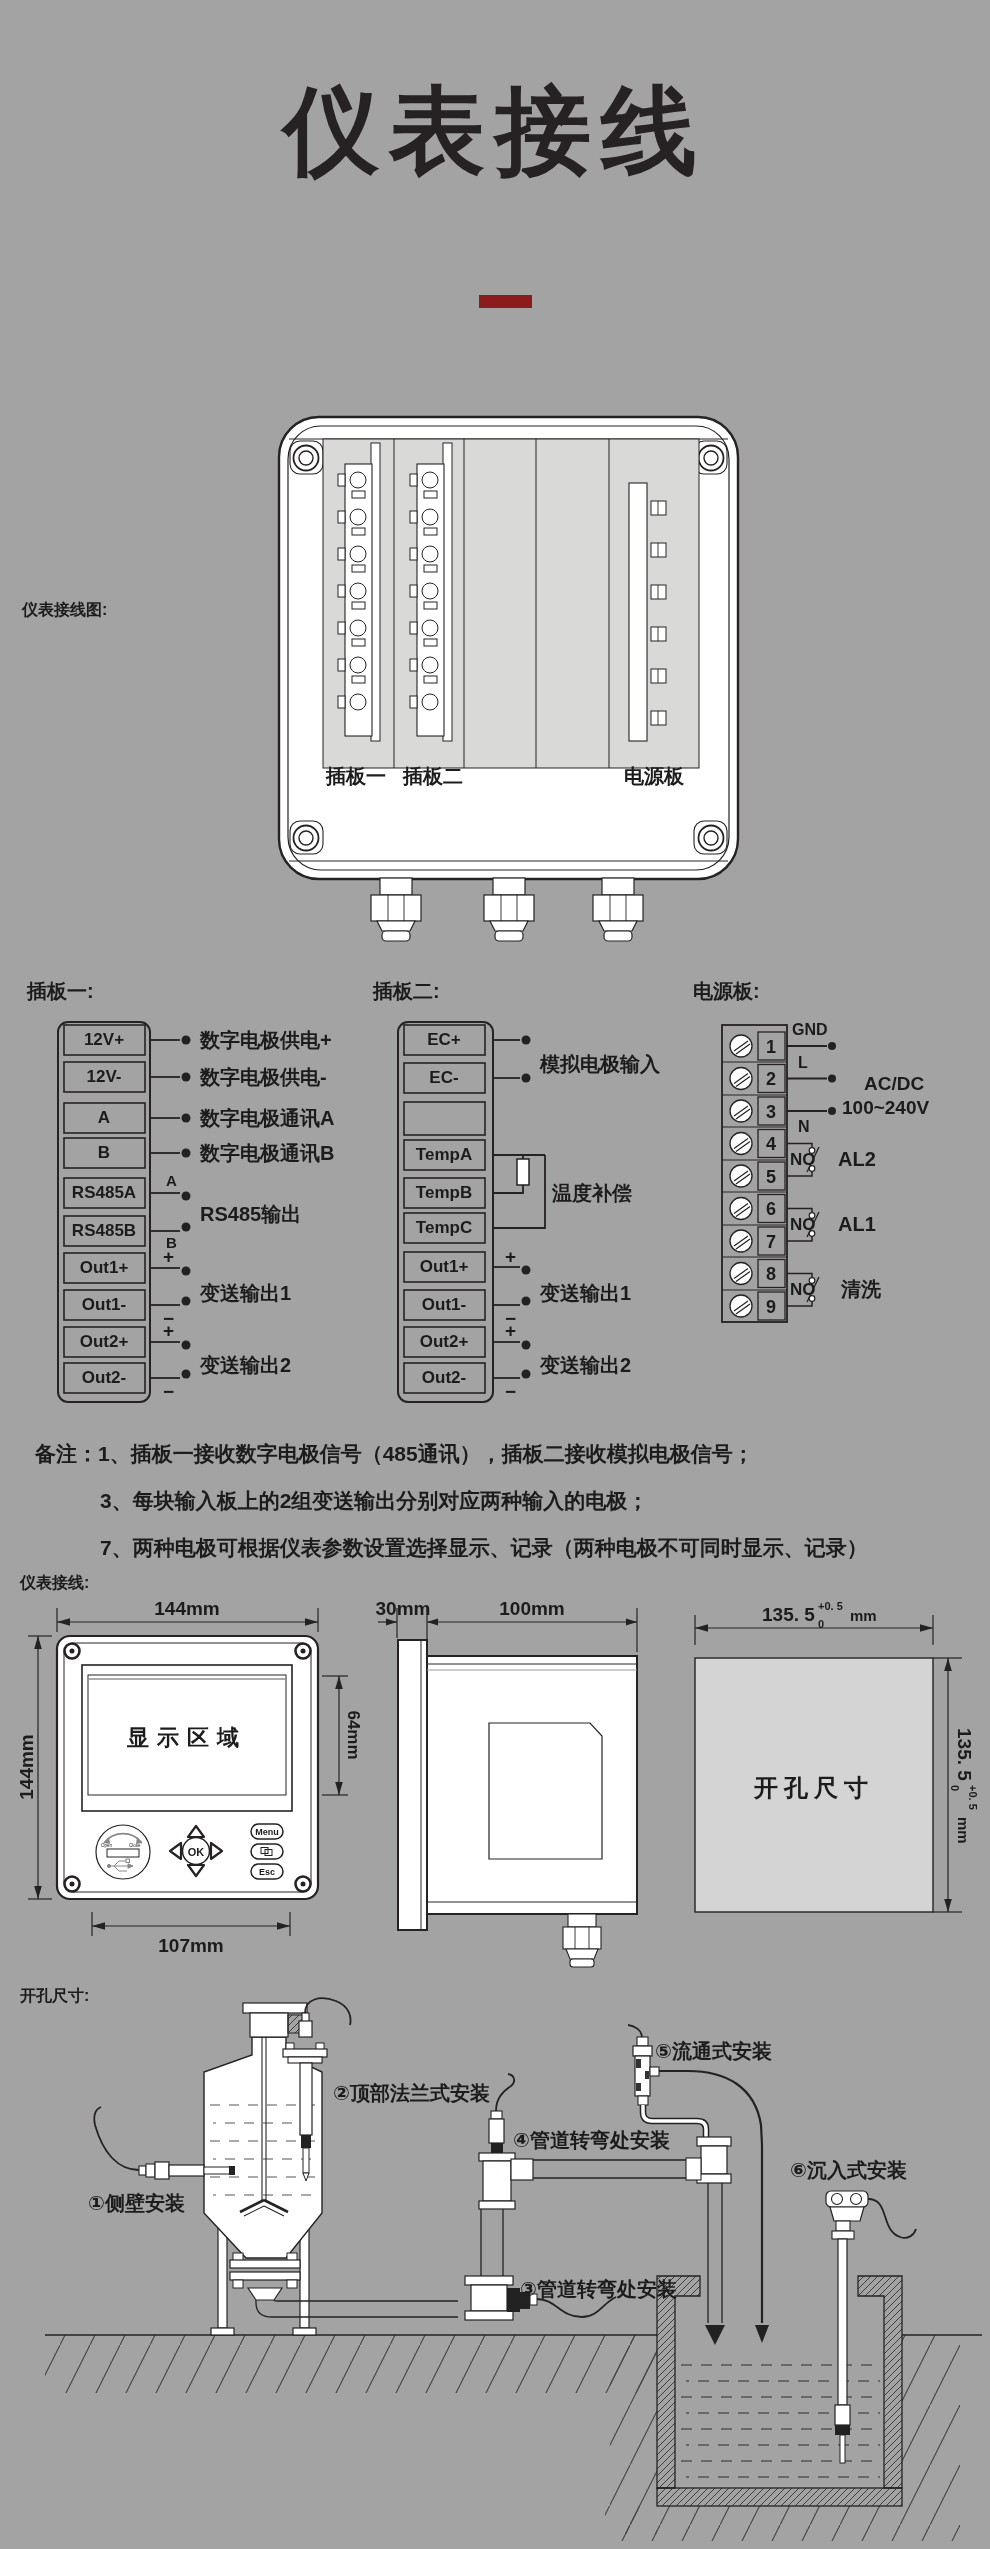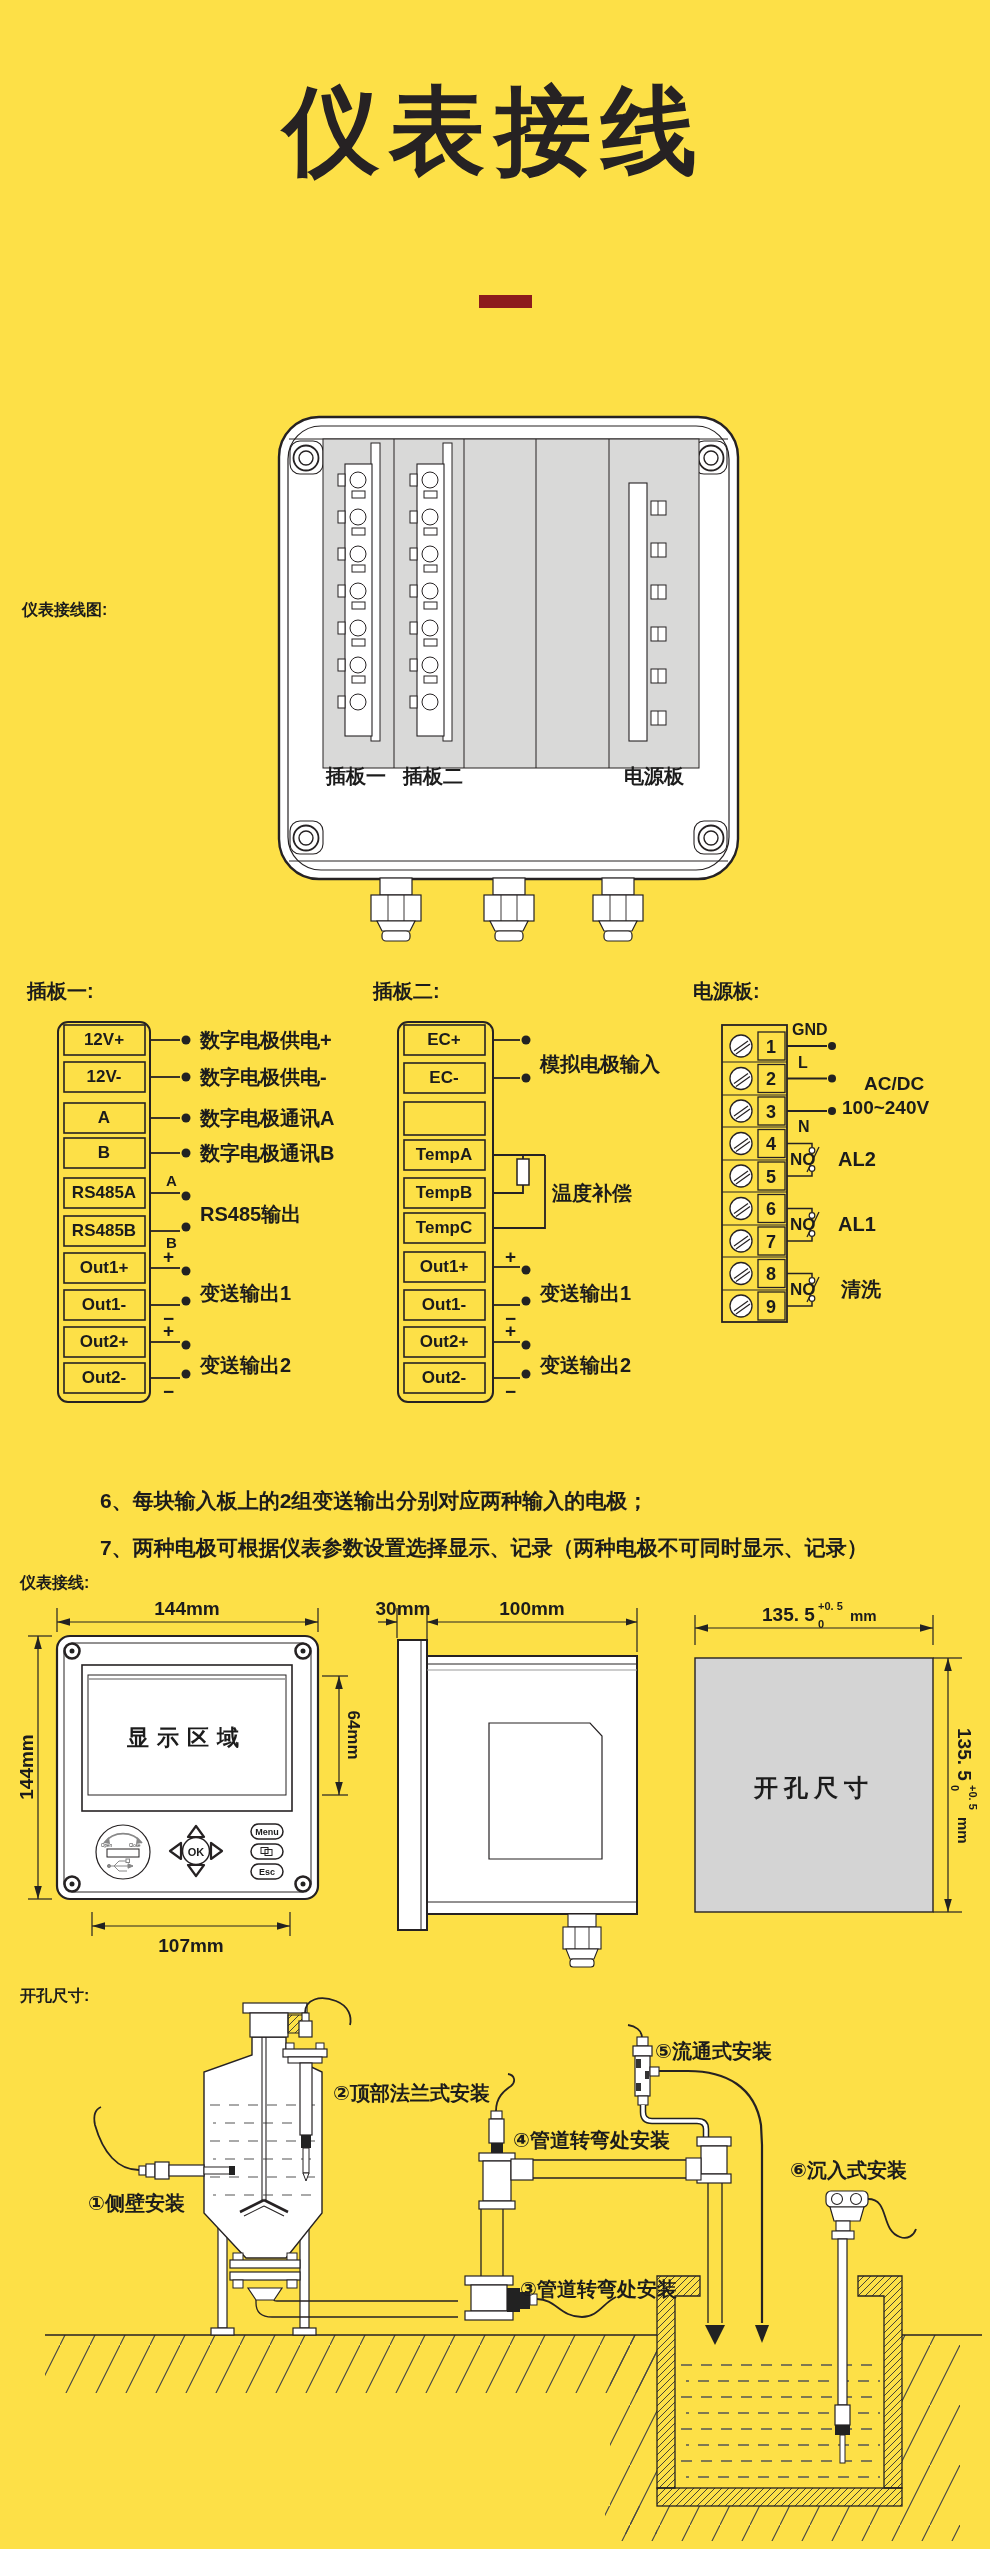--- a/index.html
+++ b/index.html
@@ -1,16 +1,16 @@
 <!DOCTYPE html>
 <html><head>
 <meta charset="utf-8">
 <style>
   html,body{margin:0;padding:0;background:#ffffff;}
-  .page{position:relative;width:990px;height:2549px;background:#fde047;overflow:hidden;
+  .page{position:relative;width:990px;height:2549px;background:#a3a3a3;overflow:hidden;
         font-family:"Liberation Sans","DejaVu Sans",sans-serif;color:#1c1c1c;}
   .abs{position:absolute;}
   .page-title{left:0;right:0;top:68px;text-align:center;font-size:96px;font-weight:900;
               letter-spacing:10px;color:#262223;}
   .red-dash{left:479px;top:295px;width:53px;height:13px;background:#8c1c1c;}
   .sec-head{font-size:16px;font-weight:700;color:#1c1c1c;}
   .note{font-size:21px;font-weight:600;color:#1c1c1c;white-space:nowrap;}
   svg{position:absolute;left:0;}
   svg text{font-family:"Liberation Sans","DejaVu Sans",sans-serif;fill:#1c1c1c;}
   .ln{stroke:#262223;fill:none;}
@@ -409,21 +409,22 @@
         <path class="ln" stroke-width="1.5" d="M787,331 H812 V327"></path>
         <circle class="fw" cx="812" cy="305.5" r="2.8" stroke-width="1.2"></circle>
         <circle class="fw" cx="812" cy="323.5" r="2.8" stroke-width="1.2"></circle>
         <line class="ln" x1="807" y1="327" x2="819" y2="302" stroke-width="1.3"></line>
         <text style="font-size:17px;font-weight:700;" x="790" y="320">NO</text>
         <text class="tl" x="841" y="321">清洗</text>
       </g>
     </g>
   </svg>
 
-  <div class="abs note" style="left:100px;top:1487px;">6、每块输入板上的2组变送输出分别对应两种输入的电极；</div>
+  <div class="abs note" style="left:35px;top:1440px;">备注：1、插板一接收数字电极信号（485通讯），插板二接收模拟电极信号；</div>
+  <div class="abs note" style="left:100px;top:1487px;">3、每块输入板上的2组变送输出分别对应两种输入的电极；</div>
   <div class="abs note" style="left:100px;top:1534px;">7、两种电极可根据仪表参数设置选择显示、记录（两种电极不可同时显示、记录）</div>
 
   <div class="abs sec-head" style="left:20px;top:1573px;">仪表接线:</div>
 
   <svg style="top:1560px;" width="990" height="425" viewBox="0 0 990 425">
 
     <g>
       <g class="ln" stroke-width="1.2">
         <line x1="57" y1="48" x2="57" y2="72"></line>
           <line x1="318" y1="48" x2="318" y2="72"></line>

